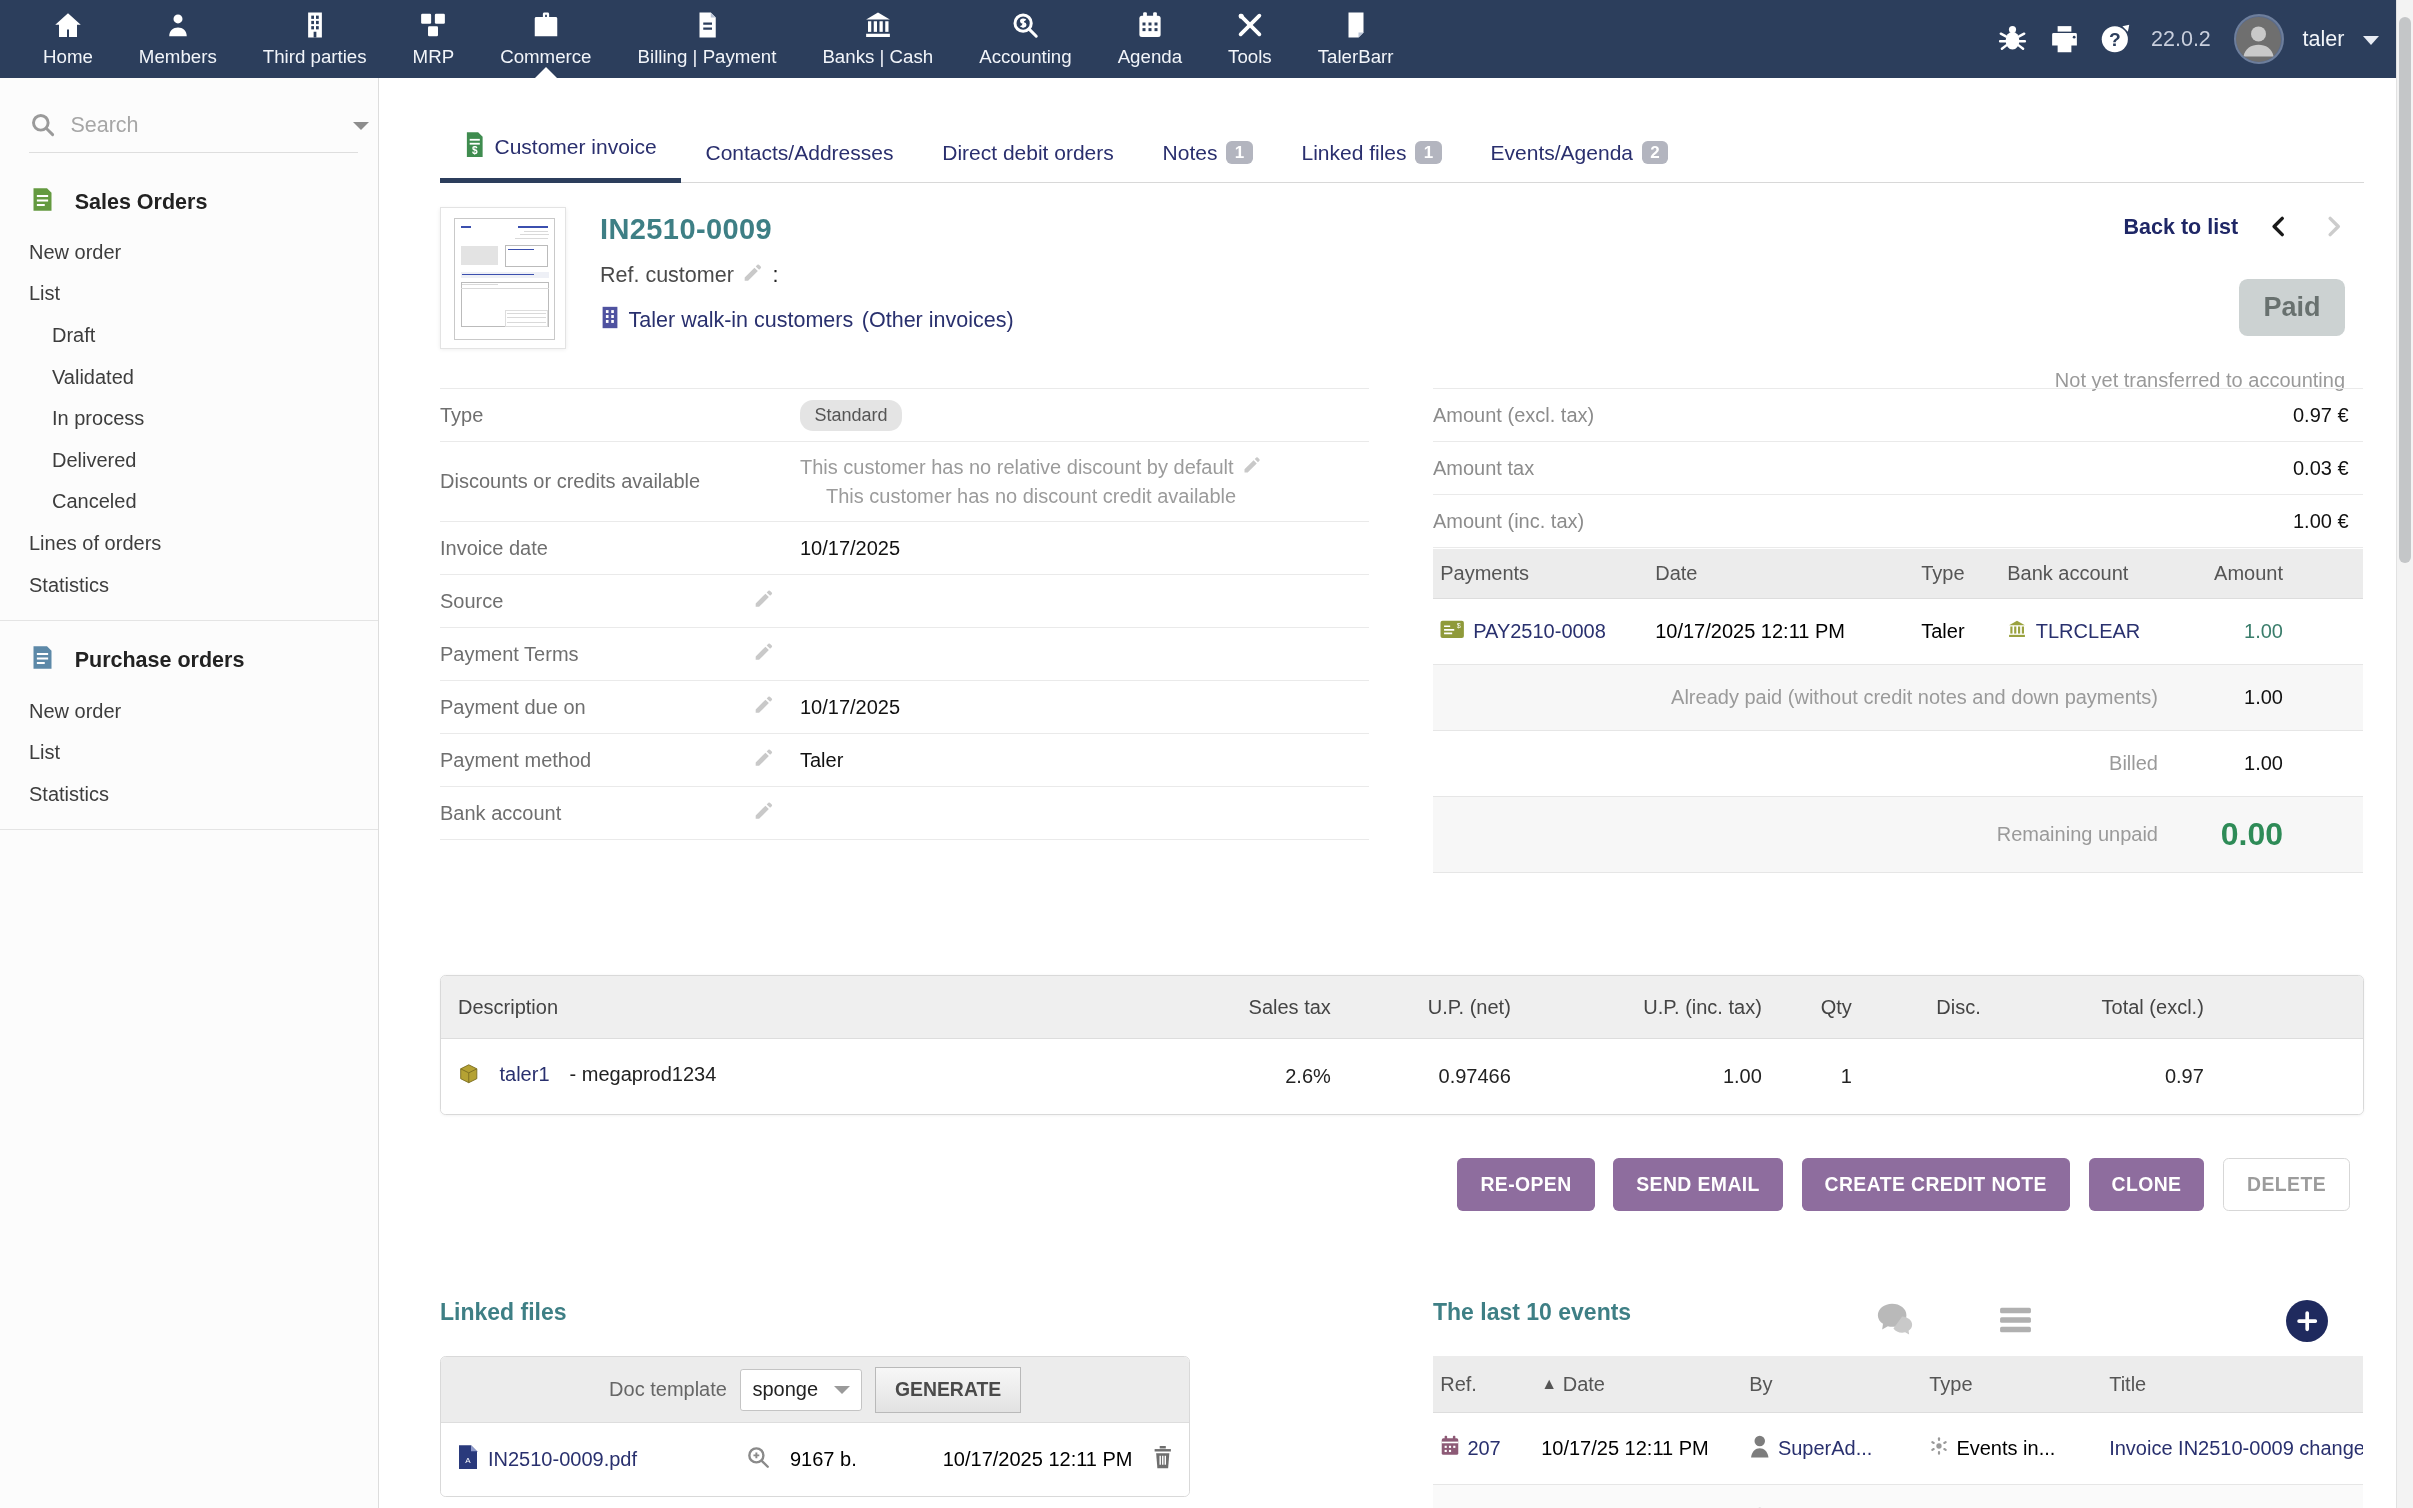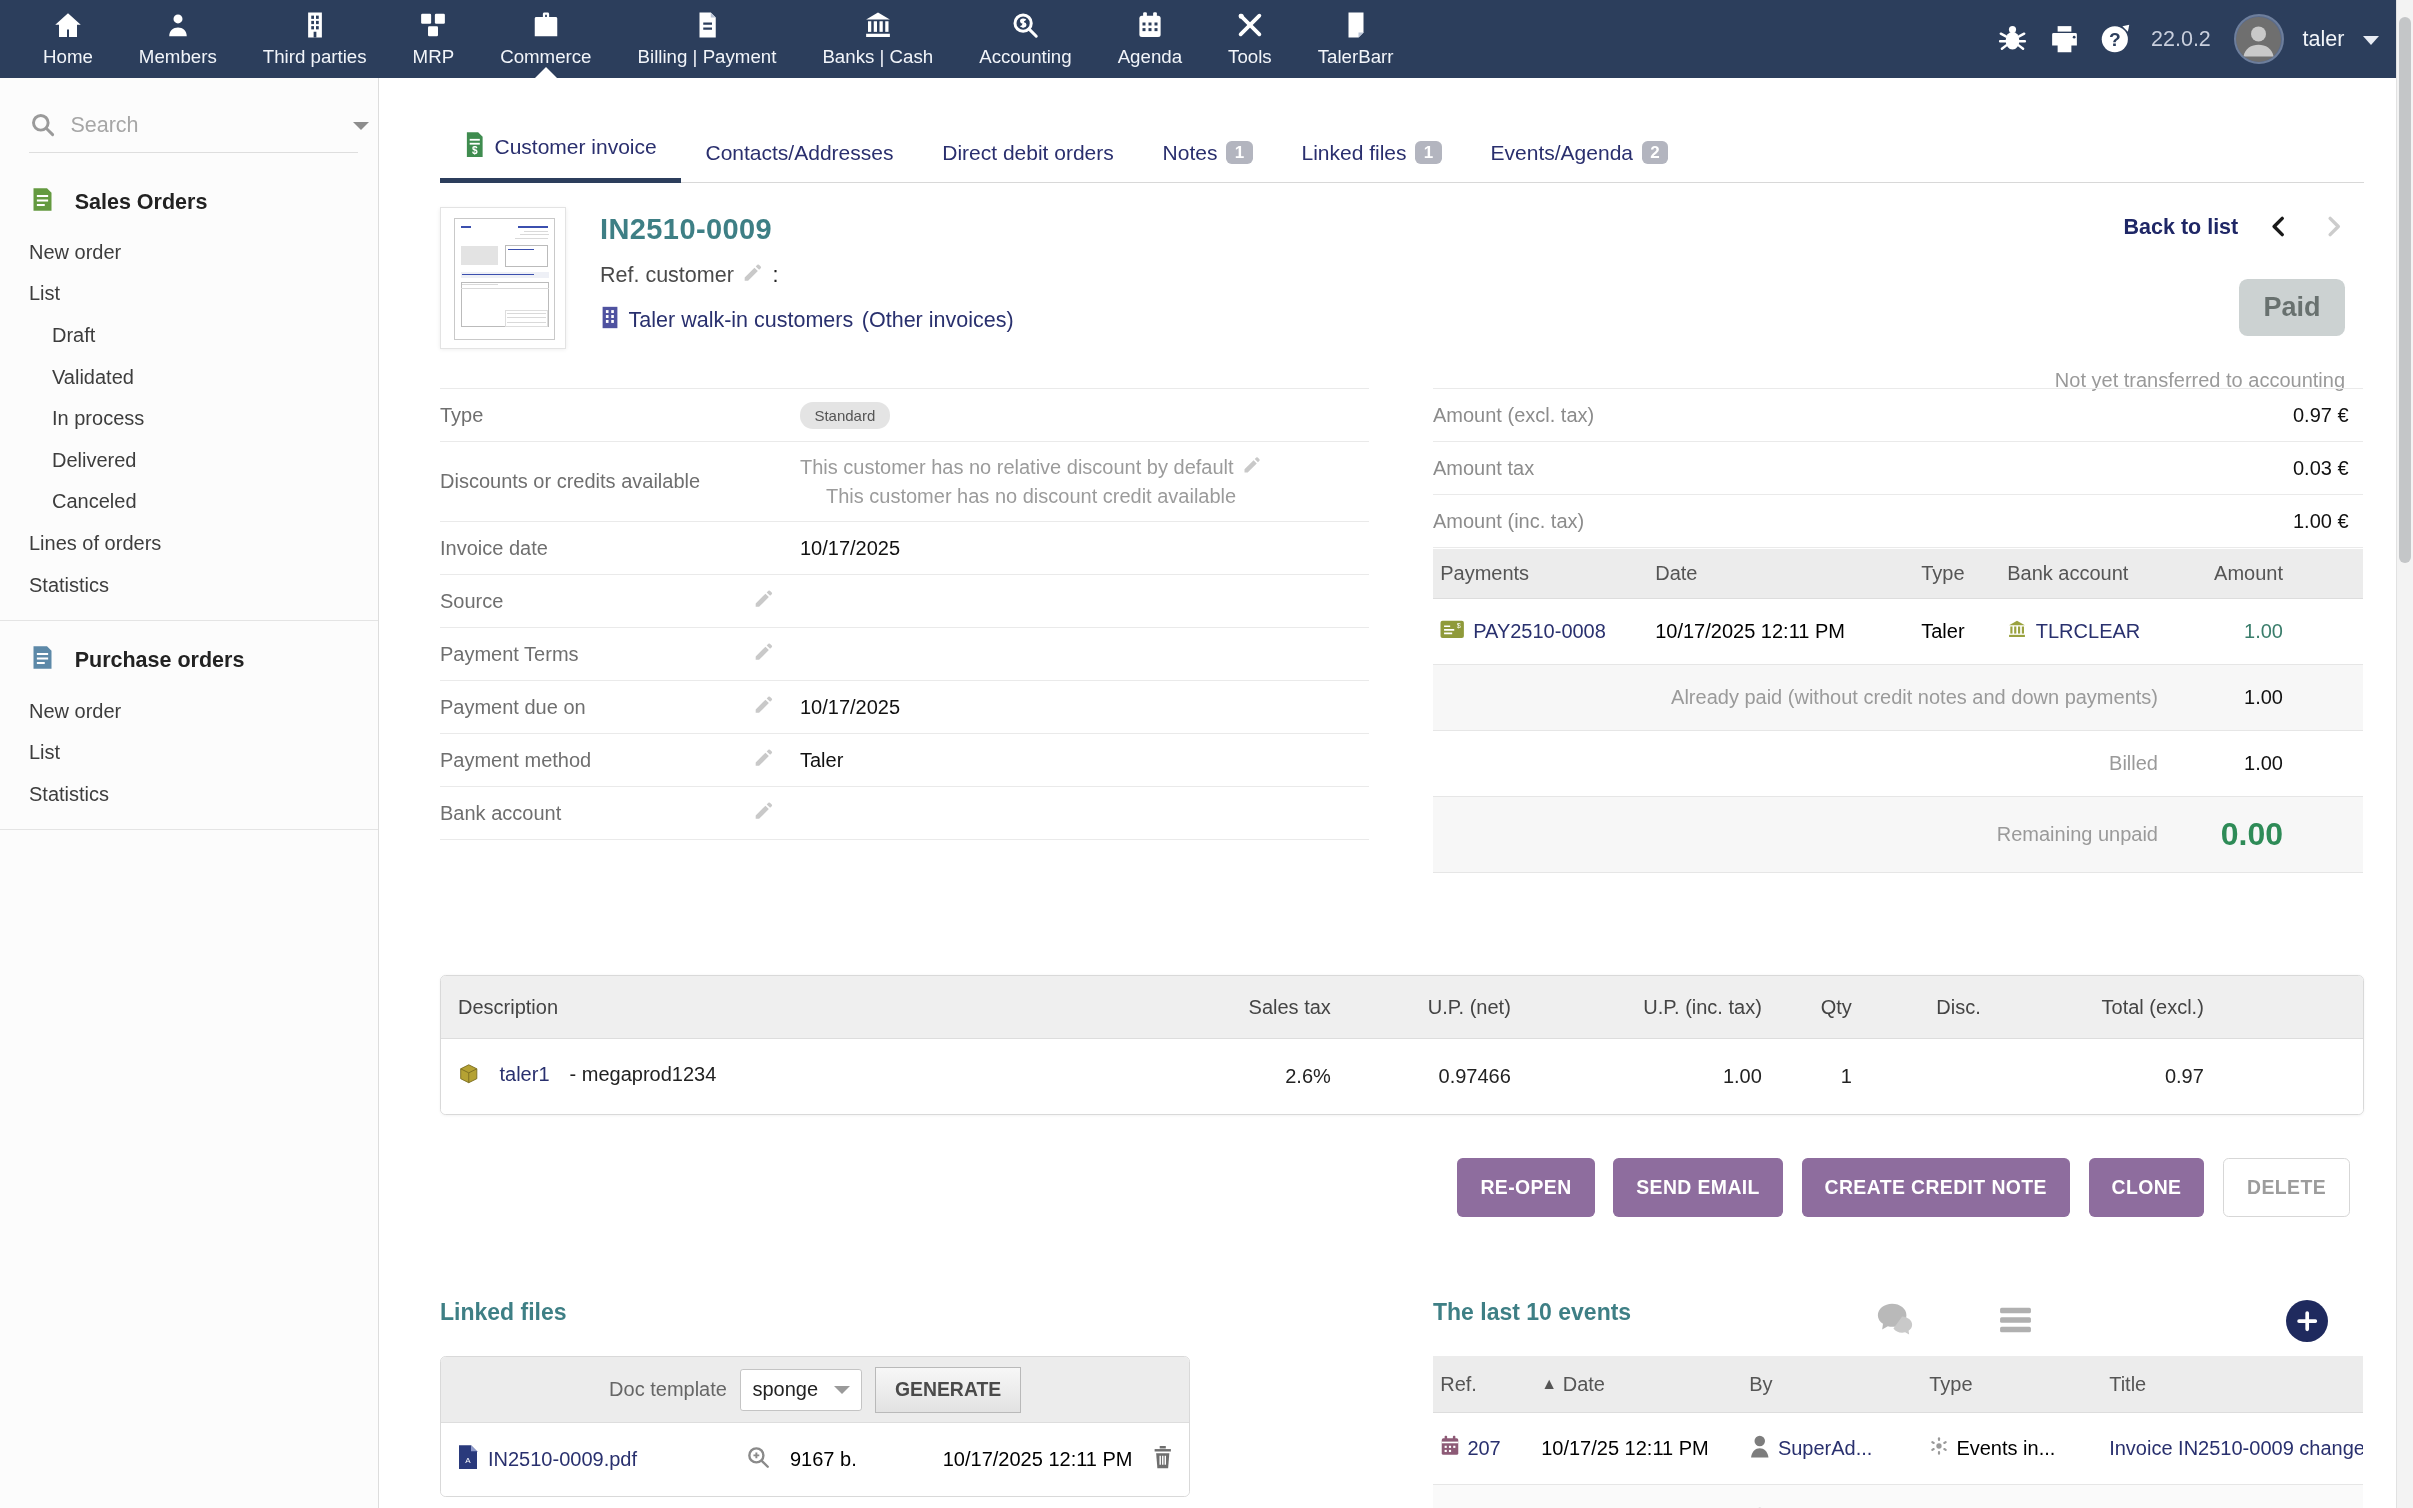--- a/index.html
+++ b/index.html
@@ -57,21 +57,21 @@
   #back-link { font-size:21.5px; font-weight:bold; color:#1f2766; text-decoration:none; cursor:pointer; }
   #paid-badge { display:inline-block; margin-top:37px; background:#ccd2d2; color:#68716f; font-size:27px; font-weight:bold; border-radius:8.6px; padding:13px 24.4px; }
   #acct-note { margin-top:33px; color:#9a9a9a; font-size:20px; white-space:nowrap; }
 
   
   #details { position:absolute; left:440px; top:388px; width:929px; border-top:0.7px solid #eaeaea; }
   .drow { display:flex; align-items:center; min-height:53px; border-bottom:0.7px solid #eaeaea; font-size:20px; }
   .dlabel { width:313px; color:#6f6f6f; flex-shrink:0; }
   .dpencil { width:47px; flex-shrink:0; display:flex; align-items:center; }
   .dvalue { color:#111; display:flex; align-items:center; gap:7.2px; }
-  .pill { background:#e4e4e4; color:#555; border-radius:13px; padding:5px 14.4px; font-size:15px; }
+  .pill { background:#e4e4e4; color:#555; border-radius:13px; padding:5px 14.4px; font-size:18px; }
   .grey-note { color:#9b9b9b; }
   .drow.tall { min-height:80px; align-items:center; }
   .two-line { display:flex; flex-direction:column; gap:5.7px; }
   .note-line { display:flex; align-items:center; gap:8.6px; }
 
   
   #amounts { position:absolute; left:1433px; top:388px; width:930px; border-top:0.7px solid #eaeaea; }
   .arow { display:flex; align-items:center; height:53px; border-bottom:0.7px solid #eaeaea; font-size:20px; }
   .alabel { color:#8c8c8c; }
   .avalue { margin-left:auto; color:#111; padding-right:14.4px; }
@@ -95,21 +95,21 @@
   #lines { position:absolute; left:440px; top:975px; width:1924px; border:0.7px solid #d9d9d9; border-radius:5.7px; overflow:hidden; box-shadow:0 0.7px 2.9px rgba(0,0,0,.05); }
   .ln-grid { display:grid; grid-template-columns:646px 251px 180px 251px 90px 129px 223px 1fr; align-items:center; }
   #ln-head { background:#efefef; height:63px; font-size:20px; color:#444; border-bottom:0.7px solid #ddd; }
   #ln-head > div, .ln-row > div { padding-right:7.2px; text-align:right; }
   #ln-head > div:first-child, .ln-row > div:first-child { text-align:left; padding-left:17px; }
   .ln-row { background:#fff; height:75px; font-size:20px; color:#222; }
   .desc-cell { display:flex; align-items:flex-start; gap:20px; }
 
   
   #actions { position:absolute; top:1158px; right:63px; display:flex; gap:18.7px; }
-  .btn { height:59px; display:flex; align-items:center; padding:0 23px; border-radius:5.7px; font-size:19.4px; font-weight:bold; letter-spacing:0.4px; cursor:pointer; border:none; font-family:"Liberation Sans", sans-serif; }
+  .btn { height:53px; display:flex; align-items:center; padding:0 23px; border-radius:5.7px; font-size:19.4px; font-weight:bold; letter-spacing:0.4px; cursor:pointer; border:none; font-family:"Liberation Sans", sans-serif; }
   .btn.purple { background:#8e6d9e; color:#fff; }
   .btn.disabled { background:#fff; border:1.4px solid #d7d7d7; color:#9c9c9c; cursor:default; }
 
   
   .sect-title { position:absolute; font-size:23px; color:#3e7f85; }
   #files-box { position:absolute; left:440px; top:1356px; width:750px; border:0.7px solid #d9d9d9; border-radius:5.7px; overflow:hidden; }
   #files-head { background:#ececec; height:66px; display:flex; align-items:center; justify-content:center; gap:13px; font-size:20px; color:#666; border-bottom:0.7px solid #ddd; }
   #tpl-select { display:flex; align-items:center; gap:10px; background:#fff; border:0.7px solid #c4c4c4; border-radius:2.9px; height:42px; padding:0 11.5px; font-size:20px; color:#222; cursor:pointer; }
   #generate-btn { height:46px; padding:0 18.7px; background:linear-gradient(#f7f7f7,#e2e2e2); border:0.7px solid #b9b9b9; font-size:19.4px; font-weight:bold; color:#4a4a4a; cursor:pointer; font-family:"Liberation Sans", sans-serif; }
   .file-row { display:flex; align-items:center; height:73px; background:#fff; font-size:20px; }

